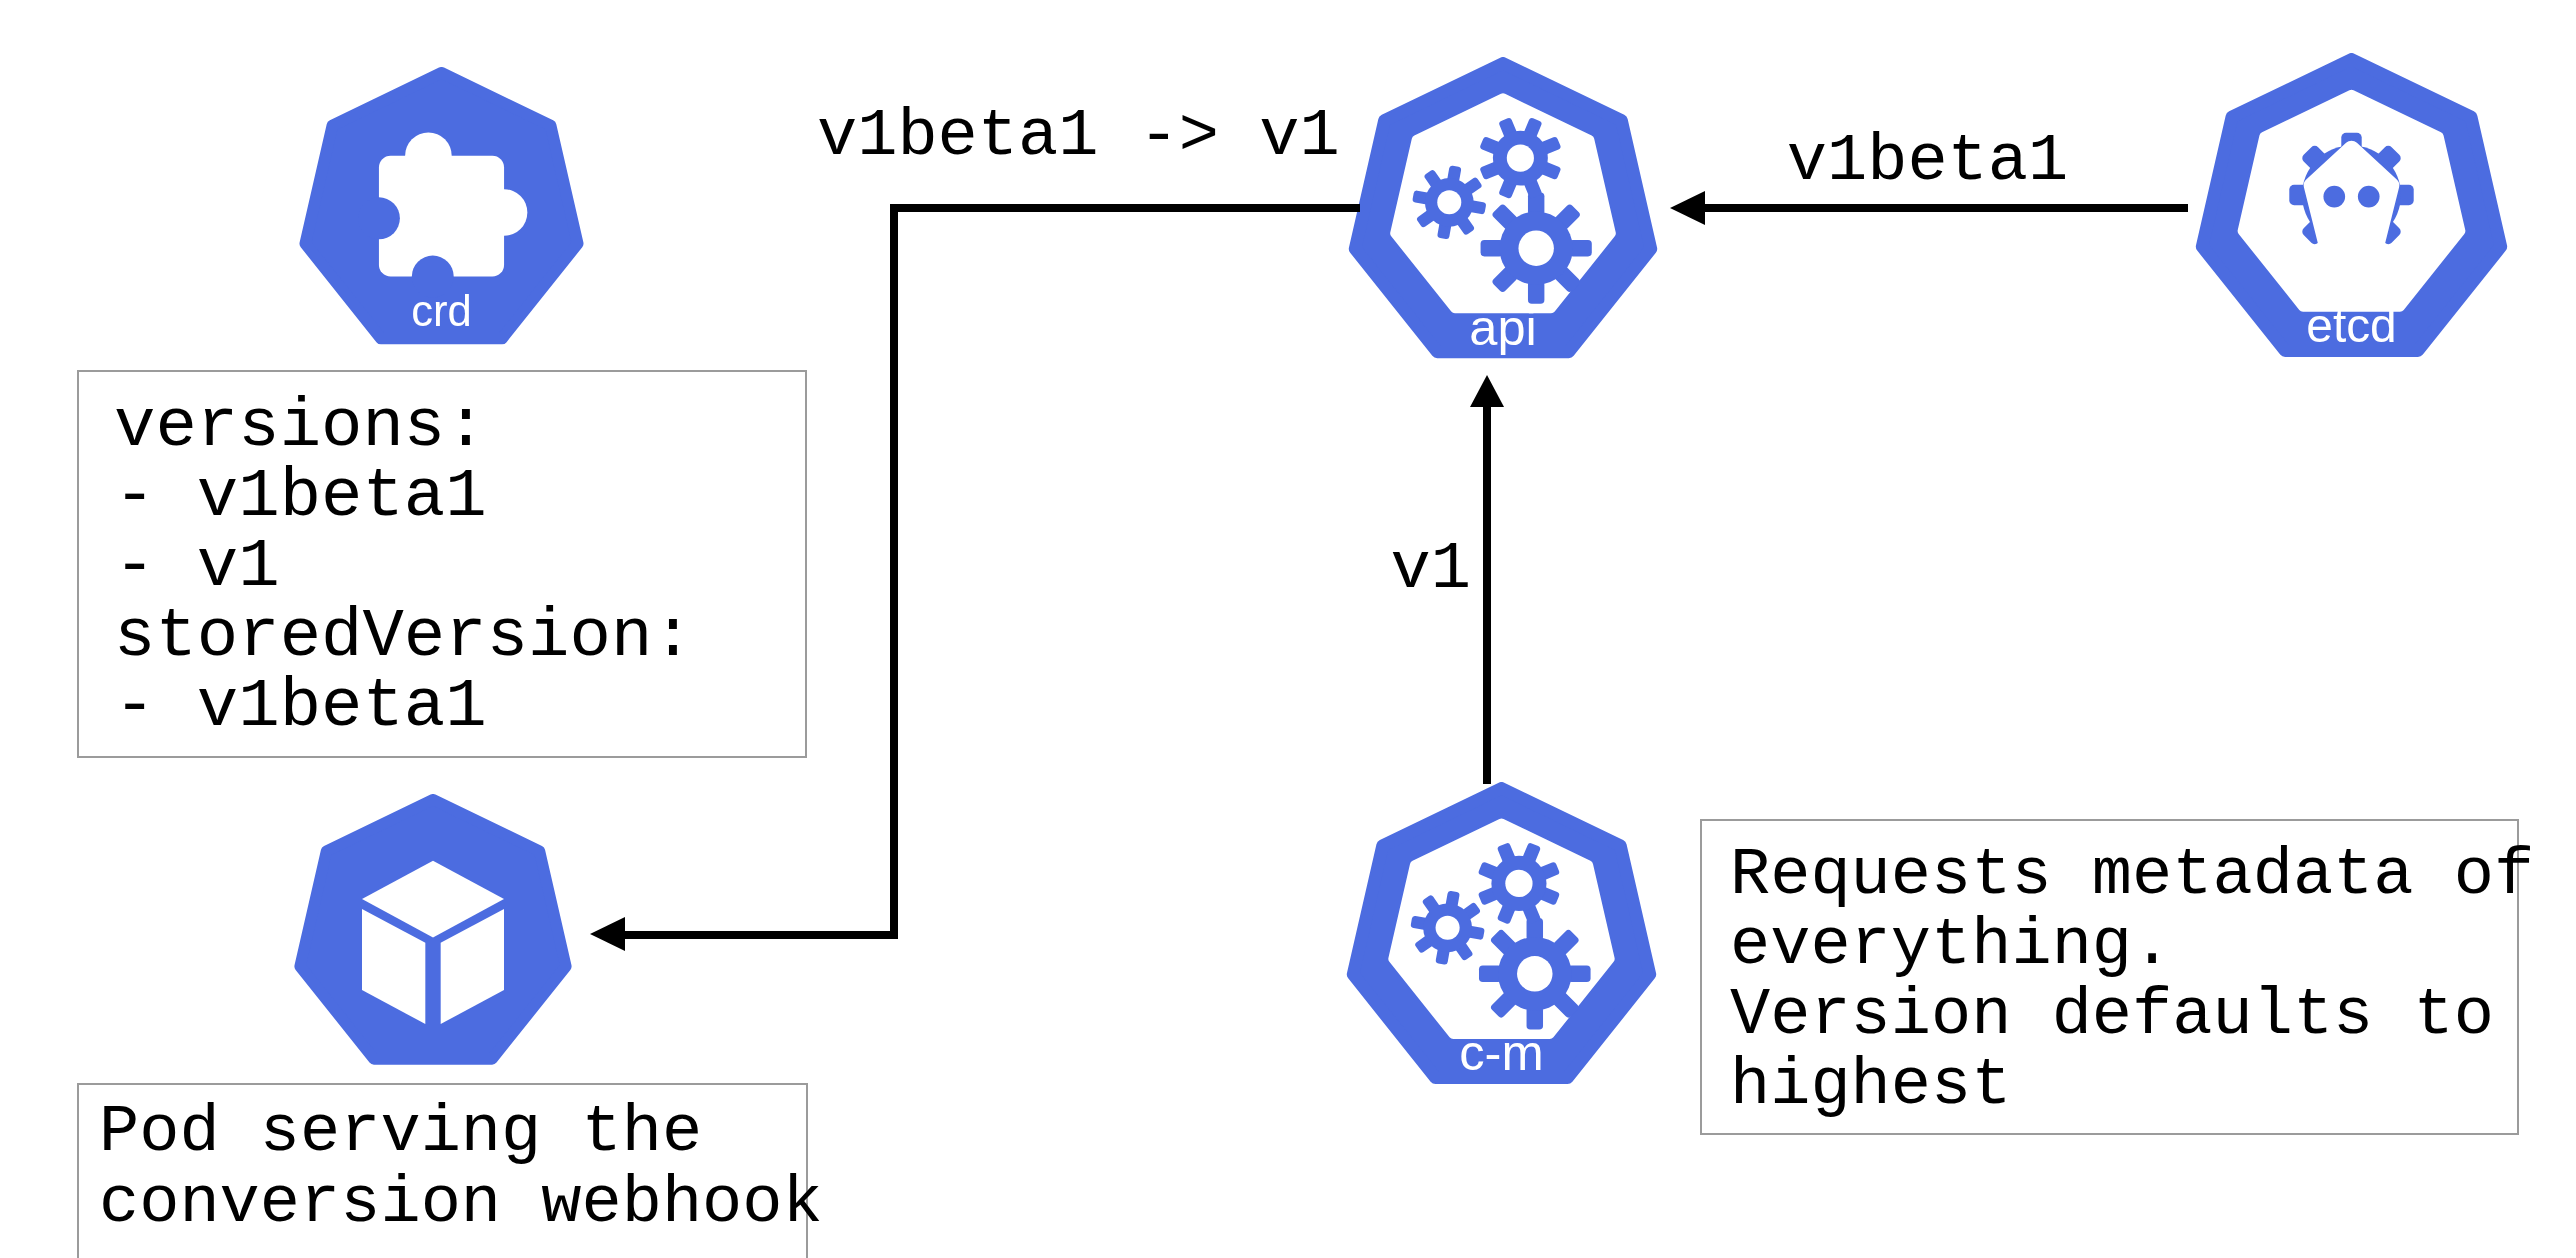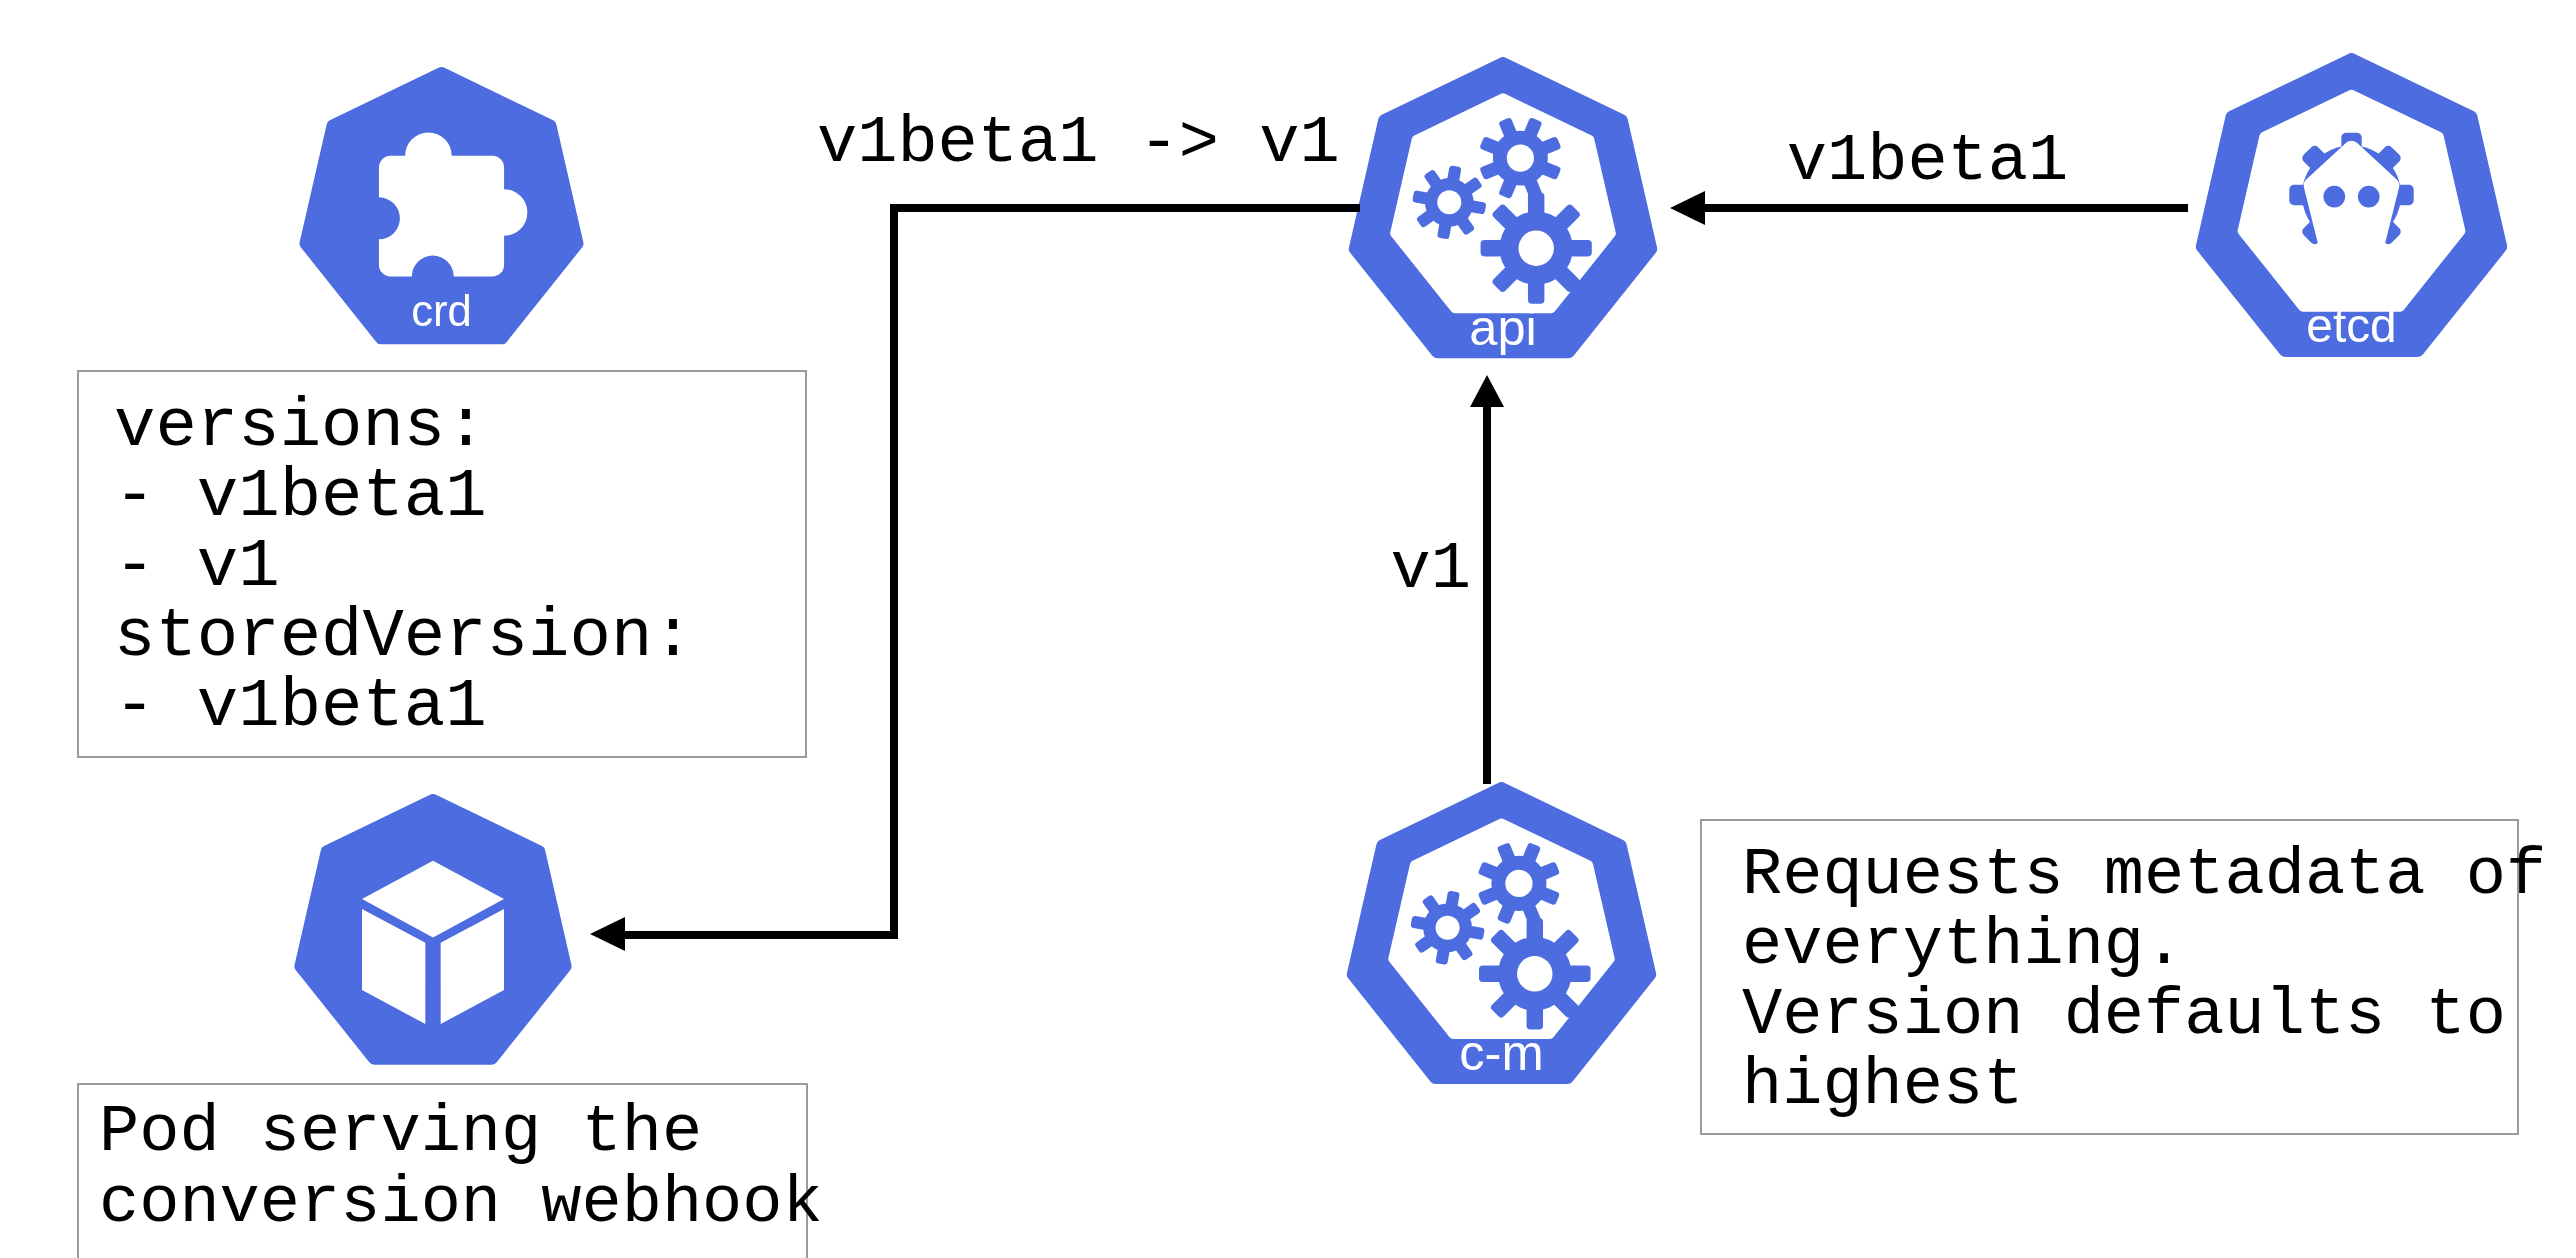--- a/index.html
+++ b/index.html
@@ -53,30 +53,30 @@
     color:#000;
   }
   .note-box{
     position:absolute;
     box-sizing:border-box;
     background:#ffffff;
     border:2.9px solid var(--bframe,#9b9b9b);
   }
   .box-line{white-space:nowrap;}
   #versions-box{left:77px;top:370px;width:730px;height:388px;padding:20px 35px;font-size:69px;line-height:70px;}
-  #cm-note-box{left:1700px;top:819px;width:819px;height:316px;padding:19px 40px;font-size:67px;line-height:70px;}
+  #cm-note-box{left:1700px;top:819px;width:819px;height:316px;padding:19px 28px;font-size:67px;line-height:70px;}
   #pod-note-box{left:77px;top:1083px;width:731px;height:201px;padding:11.6px 20px;font-size:67px;line-height:71px;}
 
   #crd-icon{left:296px;top:67px;width:291px;height:291px;}
   #api-icon{left:1345px;top:57px;width:316px;height:316px;}
   #etcd-icon{left:2192px;top:53px;width:319px;height:319px;}
   #pod-icon{left:291px;top:794px;width:284px;height:284px;}
   #cm-icon{left:1343px;top:782px;width:317px;height:317px;}
 
-  #conv-label{left:817px;top:107px;width:512px;text-align:center;}
+  #conv-label{left:817px;top:100px;width:512px;text-align:center;}
   #etcd-label{left:1674px;top:125px;width:507px;text-align:center;}
   #v1-label{left:1362px;top:533px;width:109px;text-align:right;}
 </style>
 </head>
 <body>
 
 <div id="canvas">
 
   <div class="icon" id="crd-icon">
     <svg viewBox="0 0 100 100">

